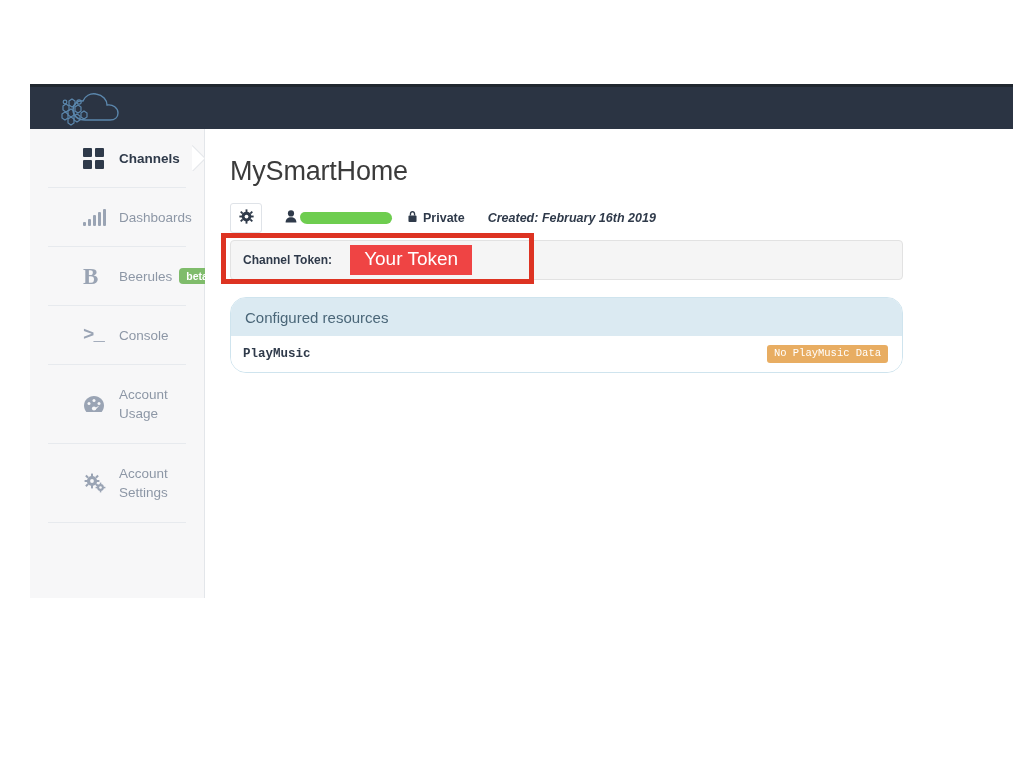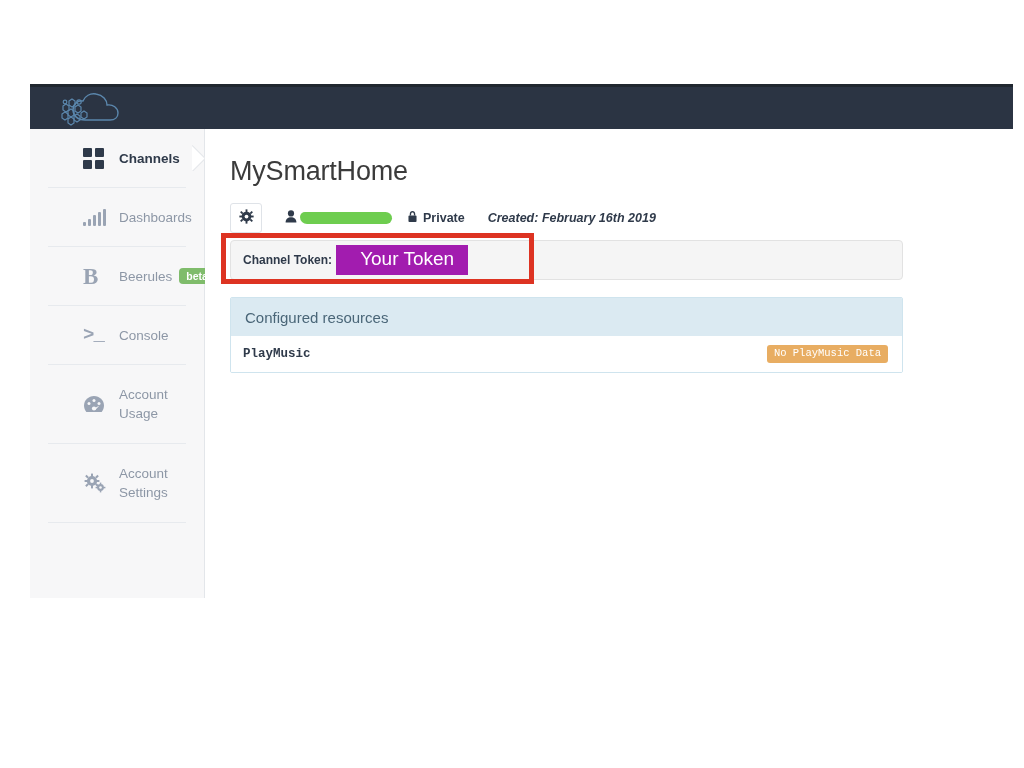--- a/index.html
+++ b/index.html
@@ -232,25 +232,25 @@
     display: flex;
     align-items: center;
     padding-left: 12px;
   }
   .token-label {
     font-size: 12px;
     font-weight: bold;
     color: #2f3a4a;
   }
   .token-value {
-    margin-left: 4px;
-    background: #a21caf;
+    margin-left: 18px;
+    background: #ef4444;
     color: #ffffff;
     font-size: 19px;
-    padding: 3px 14px 5px 24px;
+    padding: 3px 14px 5px 14px;
     line-height: 22px;
     white-space: nowrap;
   }
 
   .red-annotation {
     position: absolute;
     left: 16px;
     top: 104px;
     width: 313px;
     height: 51px;
@@ -258,21 +258,21 @@
     box-sizing: border-box;
     pointer-events: none;
   }
 
   .resources-panel {
     position: absolute;
     left: 25px;
     top: 168px;
     width: 673px;
     border: 1px solid #cfe4ee;
-    border-radius: 2px;
+    border-radius: 16px;
     box-sizing: border-box;
     background: #ffffff;
     overflow: hidden;
   }
   .resources-head {
     background: #dbeaf2;
     height: 38px;
     display: flex;
     align-items: center;
     padding-left: 14px;

